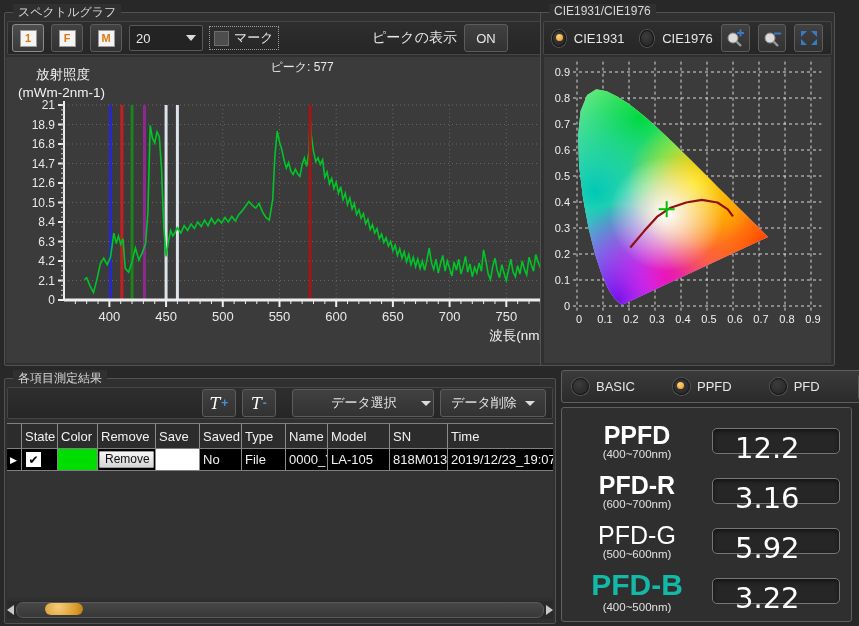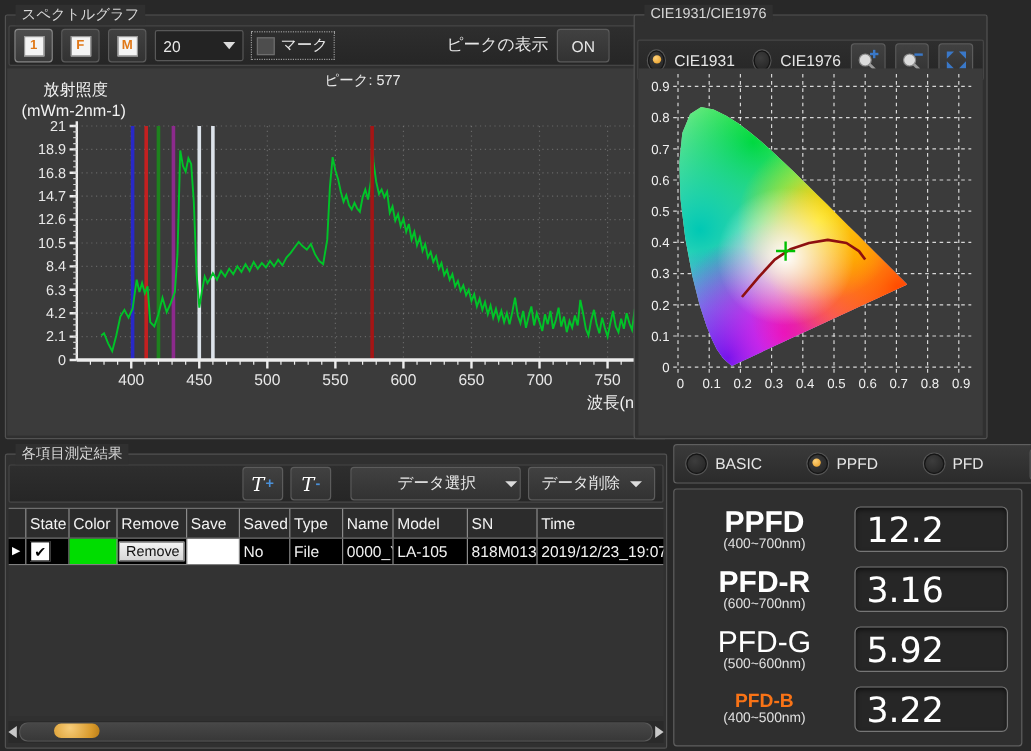--- a/index.html
+++ b/index.html
@@ -42,23 +42,23 @@
   .radio{
     width:15px;height:15px;border-radius:50%;
     background:radial-gradient(circle at 40% 35%,#3d3d3d,#222);
     border:1px solid #151515;box-shadow:0 0 0 1px #555;position:relative;display:inline-block;
   }
   .radio.sel::after{
     content:"";position:absolute;left:3px;top:3px;width:7px;height:7px;border-radius:50%;
     background:radial-gradient(circle at 35% 30%,#ffd27a,#e69a20);
   }
   .value-box{
-    width:128px;height:38px;background:#262626;border:1px solid #767676;border-radius:5px;
+    width:128px;height:26px;background:#262626;border:1px solid #767676;border-radius:5px;
     box-shadow:inset 0 2px 4px rgba(0,0,0,.55);
-    color:#fff;font-size:29px;line-height:38px;padding-left:9px;box-sizing:border-box;
+    color:#fff;font-size:29px;line-height:38px;padding-left:22px;box-sizing:border-box;
     font-family:"DejaVu Sans","Liberation Sans",sans-serif;
   }
   svg text{font-family:"Liberation Sans","DejaVu Sans",sans-serif;}
   
   .ttable{position:absolute;left:2px;right:2px;top:44px;bottom:26px;background:#333;overflow:hidden;}
   .trow{display:flex;align-items:stretch;}
   .thead{background:#2c2c2c;height:24px;border-top:1px solid #808080;border-bottom:1px solid #808080;}
   .tdata{background:#000;height:21px;border-bottom:1px solid #808080;}
   .tcell{
     border-right:1px solid #8a8a8a;display:flex;align-items:center;
@@ -262,24 +262,24 @@
       <text x="386.8941176470588" y="264" font-size="13" fill="#e8e8e8" text-anchor="middle">650</text>
       <text x="443.6" y="264" font-size="13" fill="#e8e8e8" text-anchor="middle">700</text>
       <text x="500.3058823529412" y="264" font-size="13" fill="#e8e8e8" text-anchor="middle">750</text>
       <text x="30" y="22" font-size="13.5" fill="#f2f2f2" text-anchor="start">放射照度</text>
       <text x="12" y="40" font-size="13.5" fill="#f2f2f2" text-anchor="start">(mWm-2nm-1)</text>
       <text x="538" y="283" font-size="13.5" fill="#f2f2f2" text-anchor="end">波長(nm)</text>
       <text x="296.1035294117647" y="14" font-size="12" fill="#e8e8e8" text-anchor="middle">ピーク: 577</text>
     </svg>
 </div>
 
-<div class="panel" style="left:528px;top:12px;width:293px;height:352px;">
+<div class="panel" style="left:540px;top:12px;width:293px;height:352px;">
   <span class="panel-title">CIE1931/CIE1976</span>
 
-  <div class="toolbar" style="left:2px;top:8px;right:2px;height:32px;padding:0 8px;gap:8px;margin-top:12px;">
+  <div class="toolbar" style="left:2px;top:8px;right:2px;height:32px;padding:0 8px;gap:8px;">
     <span class="radio sel"></span>
     <span>CIE1931</span>
     <span class="radio" style="margin-left:8px;"></span>
     <span>CIE1976</span>
     <div class="tb-btn" style="width:34px;height:26px;margin-left:auto;">
       <svg width="20" height="18">
         <circle cx="8" cy="9" r="5" fill="#dcdcdc" stroke="#8a8a8a"></circle>
         <line x1="11.5" y1="12.5" x2="16" y2="17" stroke="#9a9a9a" stroke-width="2.4"></line>
         <rect x="12" y="3" width="7" height="2" fill="#3a78c8"></rect>
           <rect x="14.5" y="0.5" width="2" height="7" fill="#3a78c8"></rect>
@@ -506,18 +506,18 @@
     </div>
     <div style="display: flex; align-items: center; height: 40px;">
       <div style="width: 150px; text-align: center; line-height: 1.05;">
         <div style="font-size: 25px; font-weight: normal; color: rgb(255, 255, 255);">PFD-G</div>
         <div style="font-size: 11.5px; color: rgb(224, 224, 224);">(500~600nm)</div>
       </div>
       <div class="value-box">5.92</div>
     </div>
     <div style="display: flex; align-items: center; height: 40px;">
       <div style="width: 150px; text-align: center; line-height: 1.05;">
-        <div style="font-size: 16px; font-weight: bold; color: #f97316;">PFD-B</div>
+        <div style="font-size: 30px; font-weight: bold; color: #14b8a6;">PFD-B</div>
         <div style="font-size: 11.5px; color: rgb(224, 224, 224);">(400~500nm)</div>
       </div>
       <div class="value-box">3.22</div>
     </div>
   </div>
 
 </body></html>

